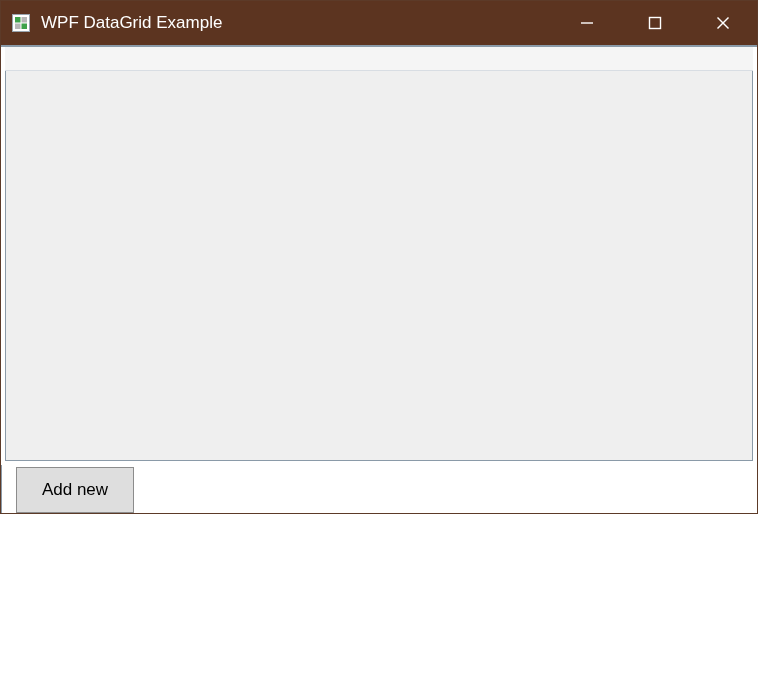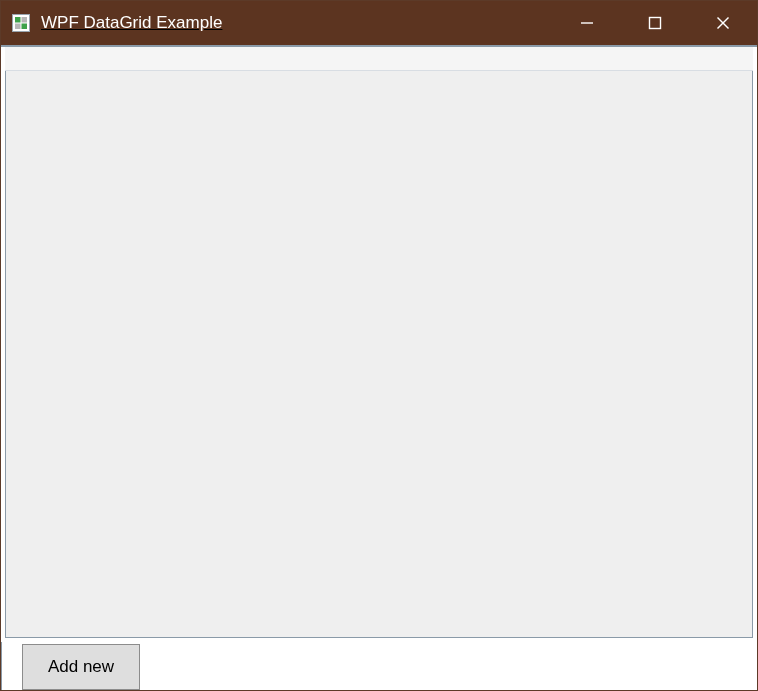--- a/index.html
+++ b/index.html
@@ -7,26 +7,25 @@
     margin: 0;
     padding: 0;
     width: 758px;
     height: 691px;
     font-family: "Segoe UI", Tahoma, sans-serif;
     background: #ffffff;
     overflow: hidden;
   }
   .window {
     width: 758px;
-    height: 691px;
+    height: 514px;
     border: 1px solid #5c3a28;
     display: flex;
     flex-direction: column;
     background: #ffffff;
-    text-decoration: underline;
   }
   .titlebar {
     height: 44px;
     background: #5c3420;
     display: flex;
     align-items: center;
     color: #ffffff;
     font-size: 17px;
     padding-left: 10px;
     user-select: none;
@@ -101,21 +100,21 @@
     background: #dedede;
     border: 1px solid #8c8c8c;
     font-family: inherit;
     font-size: 17px;
     color: #000000;
     padding: 0 16px;
     cursor: default;
     display: inline-flex;
     align-items: center;
     justify-content: center;
-    margin-left: 20px;
+    margin-left: 14px;
   }
 </style>
 </head>
 <body>
 
 <div class="window">
 
   <div class="titlebar">
     <span class="app-icon">
       <svg width="18" height="18" viewBox="0 0 18 18">

